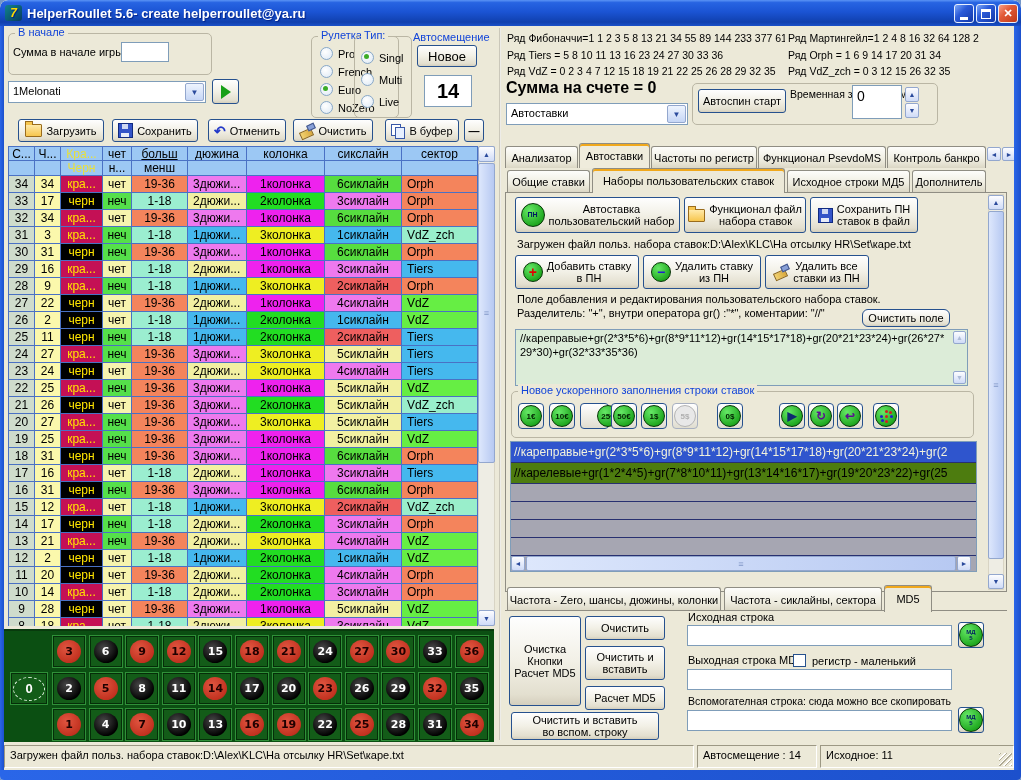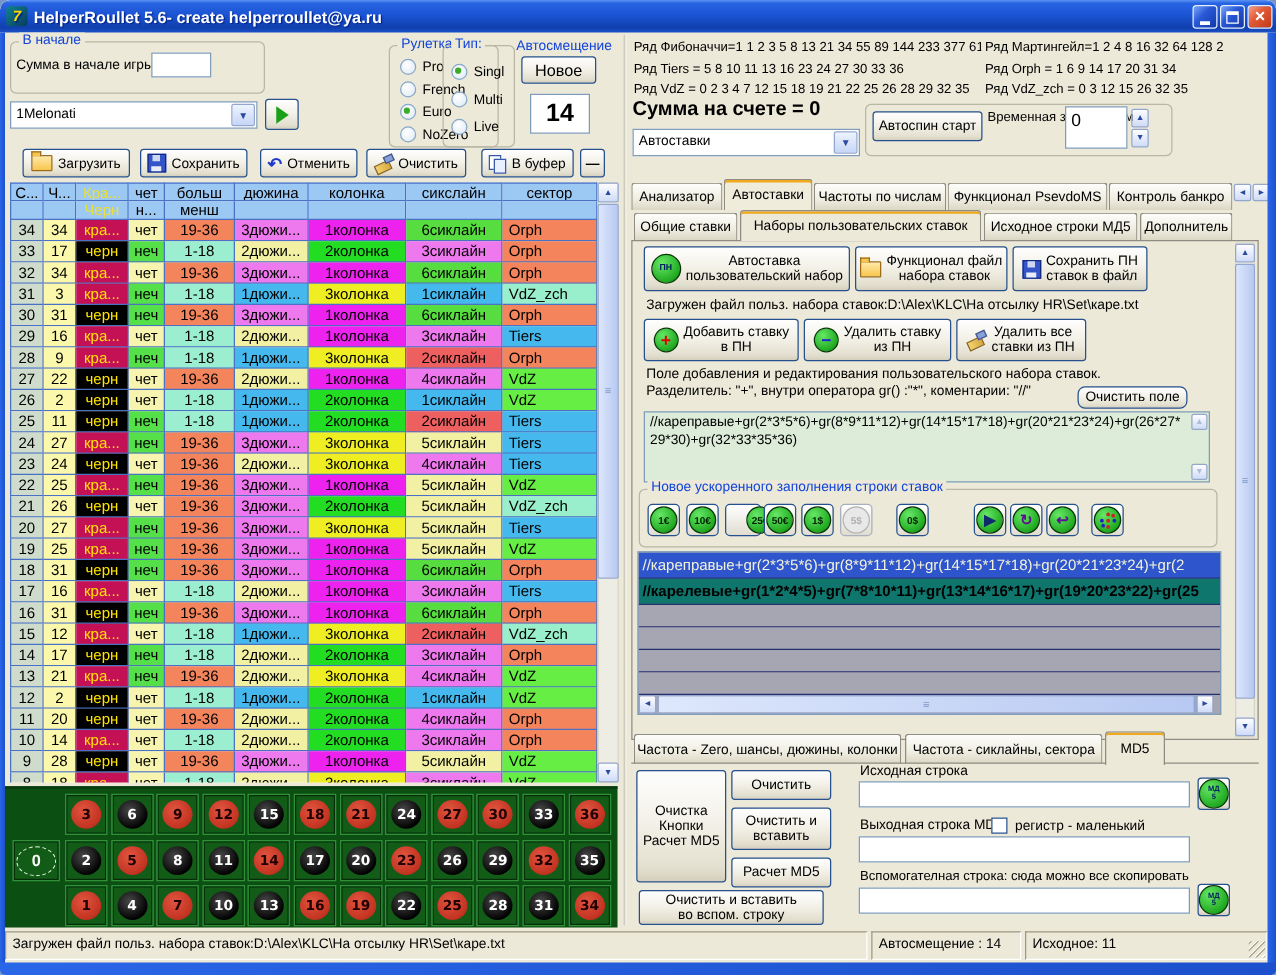--- a/index.html
+++ b/index.html
@@ -70,21 +70,21 @@
   .th3{color:#e8e03c;}
   .tl{justify-content:flex-start;padding-left:5px;}
   
   .bcell{position:absolute;width:34px;height:33px;background:#135c18;border:1px solid #2f9038;box-shadow:inset 0 0 0 1px #052d08;display:flex;align-items:center;justify-content:center;box-sizing:border-box;}
   .disc{width:24px;height:23px;border-radius:50%;display:flex;align-items:center;justify-content:center;font-size:11px;font-weight:bold;font-family:"DejaVu Sans",sans-serif;}
   .disc.red{background:radial-gradient(circle at 40% 35%,#e05540,#c23220 70%,#8f1d10);color:#200000;}
   .disc.black{background:radial-gradient(circle at 40% 35%,#484848,#000 72%);color:#fff;}
   
   .lrow{height:21px;font-size:12px;display:flex;align-items:center;padding:0 3px;white-space:nowrap;overflow:hidden;border-bottom:1px solid #283070;box-sizing:border-box;}
   .lrow.sel{background:#2f55cd;color:#f2f2dc;}
-  .lrow.alt{background:#0f766e;color:#000;font-weight:bold;}
+  .lrow.alt{background:#4d7c0f;color:#000;}
   .lrow.empty{height:18px;background:#a6a6b2;}
   .memo{background:#dcecd8;border:1px solid #7f9db9;font-size:11px;padding:1px 4px;word-break:break-all;line-height:14px;overflow:hidden;color:#000;}
   .status{font-size:11px;border:1px solid;border-color:#9c9884 #fff #fff #9c9884;padding:3px 5px;overflow:hidden;white-space:nowrap;background:#ece9d8;}
   .grip{width:13px;height:13px;background:repeating-linear-gradient(135deg,#fff 0 1px,#b0ab96 1px 2px,transparent 2px 4px);}
   .md5coin{width:22px;height:22px;font-size:6px;line-height:6px;white-space:pre-line;color:#001a60;}
   .info{font-size:10.5px;line-height:16.5px;color:#000;white-space:nowrap;overflow:hidden;}
 </style>
 </head>
 <body>
 
@@ -176,21 +176,21 @@
       <span>В буфер</span>
     </div>
   <div class="abs btn" style="left:464px;top:119px;width:20px;height:23px;font-weight:bold;">—</div>
 
   <div class="abs" id="grid" style="left:8px;top:146px;width:470px;background:#fff;">
       <div class="trow first" style="height: 15px;">
         <div class="tcell th" style="width: 27px; height: 15px;">С...</div>
         <div class="tcell th" style="width: 26px; height: 15px;">Ч...</div>
         <div class="tcell th th3" style="width: 42px; height: 15px;">Кра...</div>
         <div class="tcell th" style="width: 29px; height: 15px;">чет</div>
-        <div class="tcell th" style="width: 56px; height: 15px;">больш</div>
+        <div class="tcell th" style="width: 56px; height: 15px; text-decoration: underline;">больш</div>
         <div class="tcell th" style="width: 59px; height: 15px;">дюжина</div>
         <div class="tcell th" style="width: 78px; height: 15px;">колонка</div>
         <div class="tcell th" style="width: 77px; height: 15px;">сикслайн</div>
         <div class="tcell th" style="width: 76px; height: 15px;">сектор</div>
       </div>
       <div class="trow" style="height: 15px;">
         <div class="tcell th" style="width: 27px; height: 15px;"></div>
         <div class="tcell th" style="width: 26px; height: 15px;"></div>
         <div class="tcell th th3" style="width: 42px; height: 15px;">Черн</div>
         <div class="tcell th" style="width: 29px; height: 15px;">н...</div>
@@ -641,21 +641,21 @@
   <div class="abs gb" style="left:692px;top:83px;width:246px;height:42px;"></div>
   <div class="abs btn" style="left:698px;top:89px;width:88px;height:24px;">Автоспин старт</div>
   <div class="abs lbl pre" style="left:790px;top:88px;font-size:10.5px;">Временная
 задержка, мс</div>
   <div class="abs tb" style="left:852px;top:85px;width:50px;height:34px;font-size:14px;">0</div>
   <div class="abs sbtn" style="left:905px;top:87px;width:14px;height:15px;">▲</div>
   <div class="abs sbtn" style="left:905px;top:103px;width:14px;height:15px;">▼</div>
 
   <div class="abs tab" style="left:505px;width:73px;">Анализатор</div>
   <div class="abs tab active" style="left:579px;width:71px;top:143px;height:25px;">Автоставки</div>
-  <div class="abs tab" style="left:651px;width:106px;">Частоты по числам</div>
+  <div class="abs tab" style="left:651px;width:106px;">Частоты по регистр</div>
   <div class="abs tab" style="left:758px;width:128px;">Функционал PsevdoMS</div>
   <div class="abs tab" style="left:887px;width:99px;">Контроль банкро</div>
   <div class="abs sbtn" style="left:987px;top:147px;width:14px;height:14px;">◄</div>
   <div class="abs sbtn" style="left:1002px;top:147px;width:14px;height:14px;">►</div>
 
   <div class="abs tab" style="left:507px;width:83px;top:170px;">Общие ставки</div>
   <div class="abs tab active" style="left:592px;width:193px;top:168px;height:25px;background:#ece9d8;">Наборы пользовательских ставок</div>
   <div class="abs tab" style="left:787px;width:123px;top:170px;">Исходное строки МД5</div>
   <div class="abs tab" style="left:912px;width:74px;top:170px;">Дополнитель</div>
 

